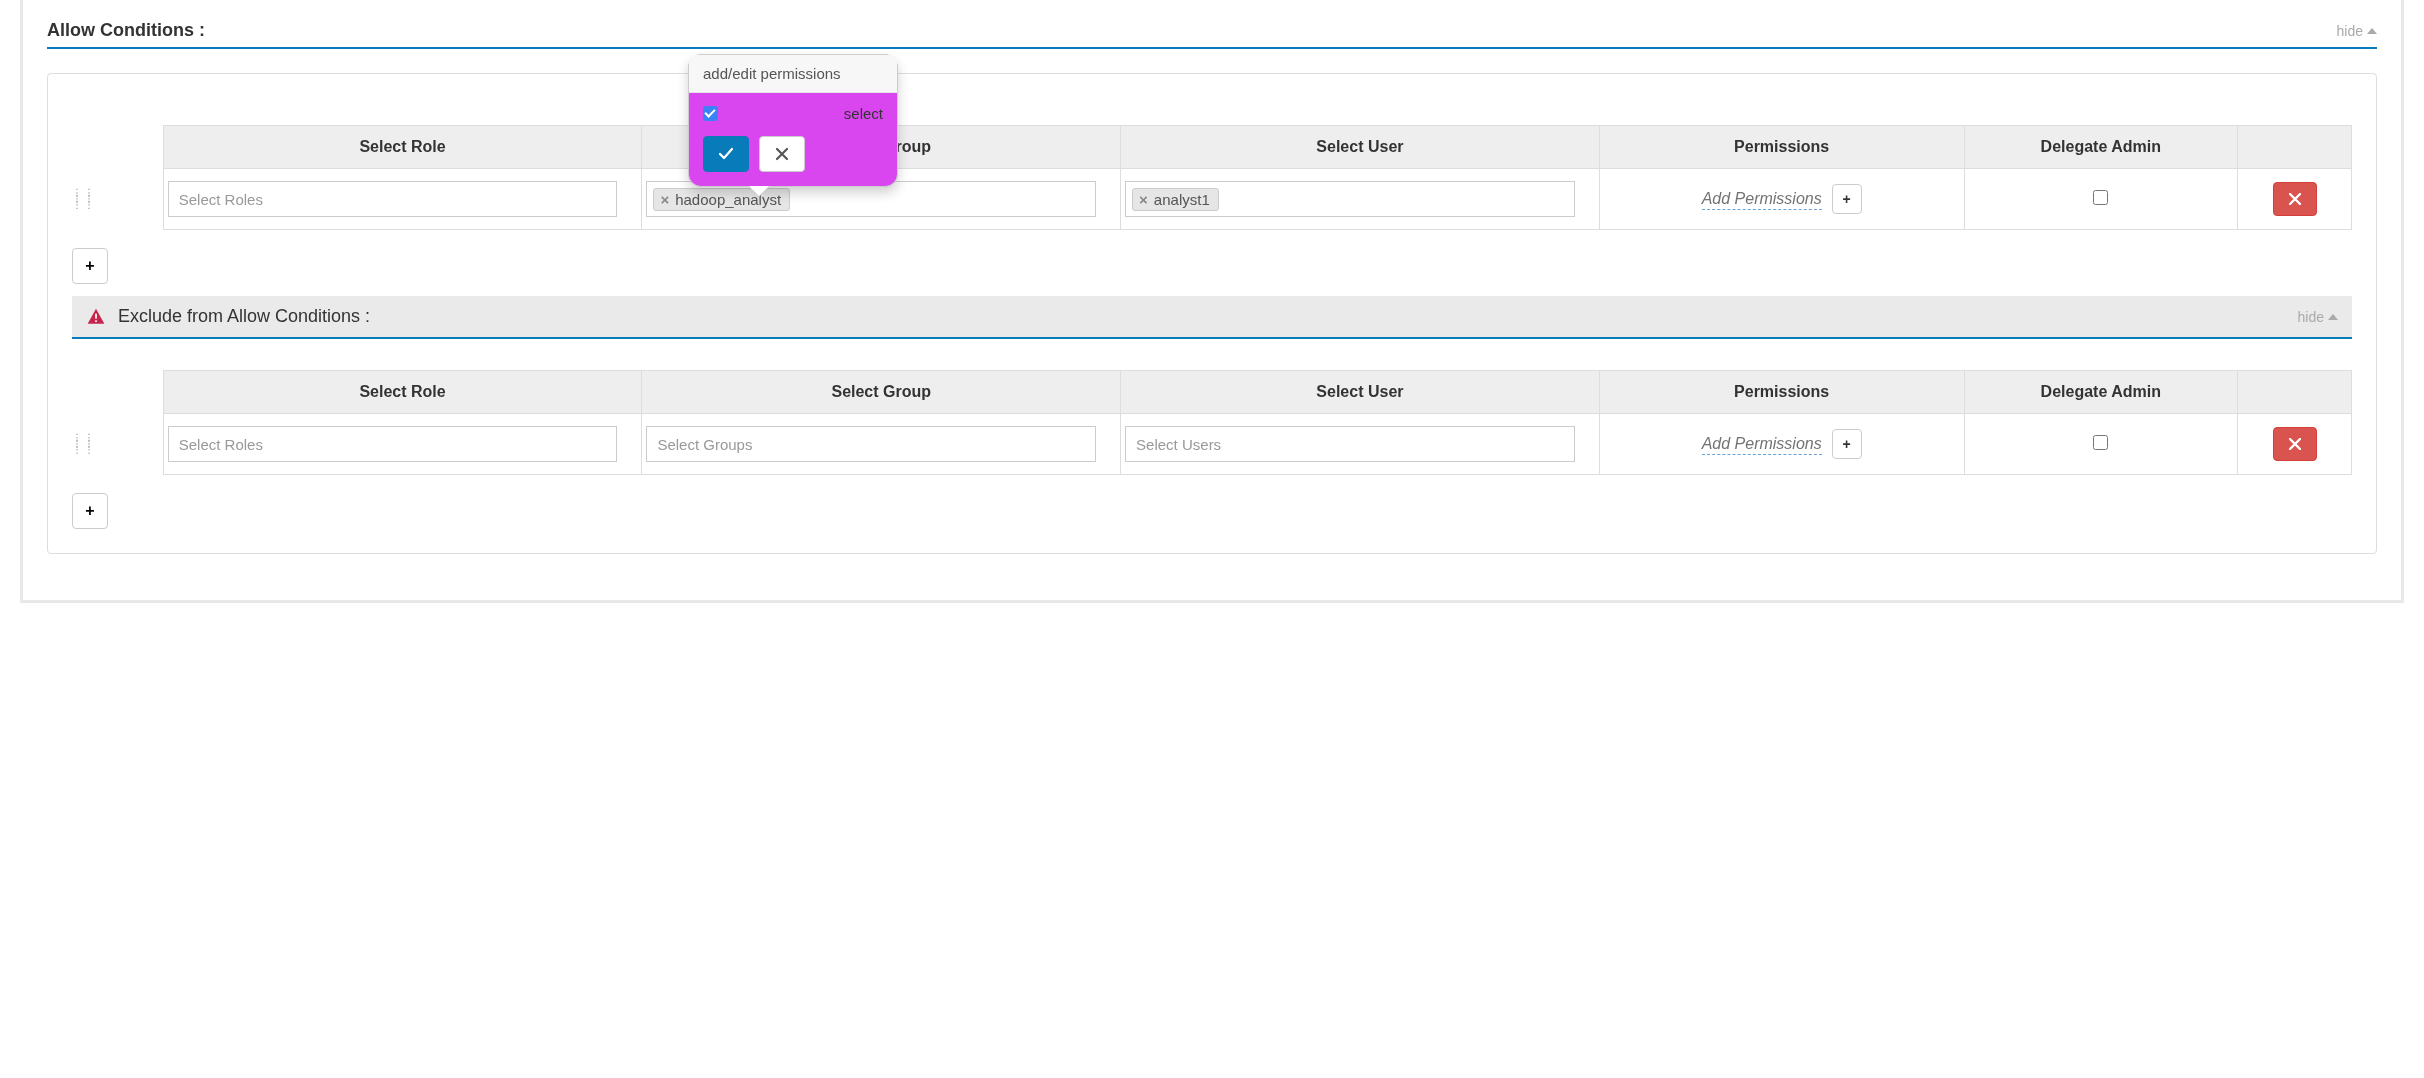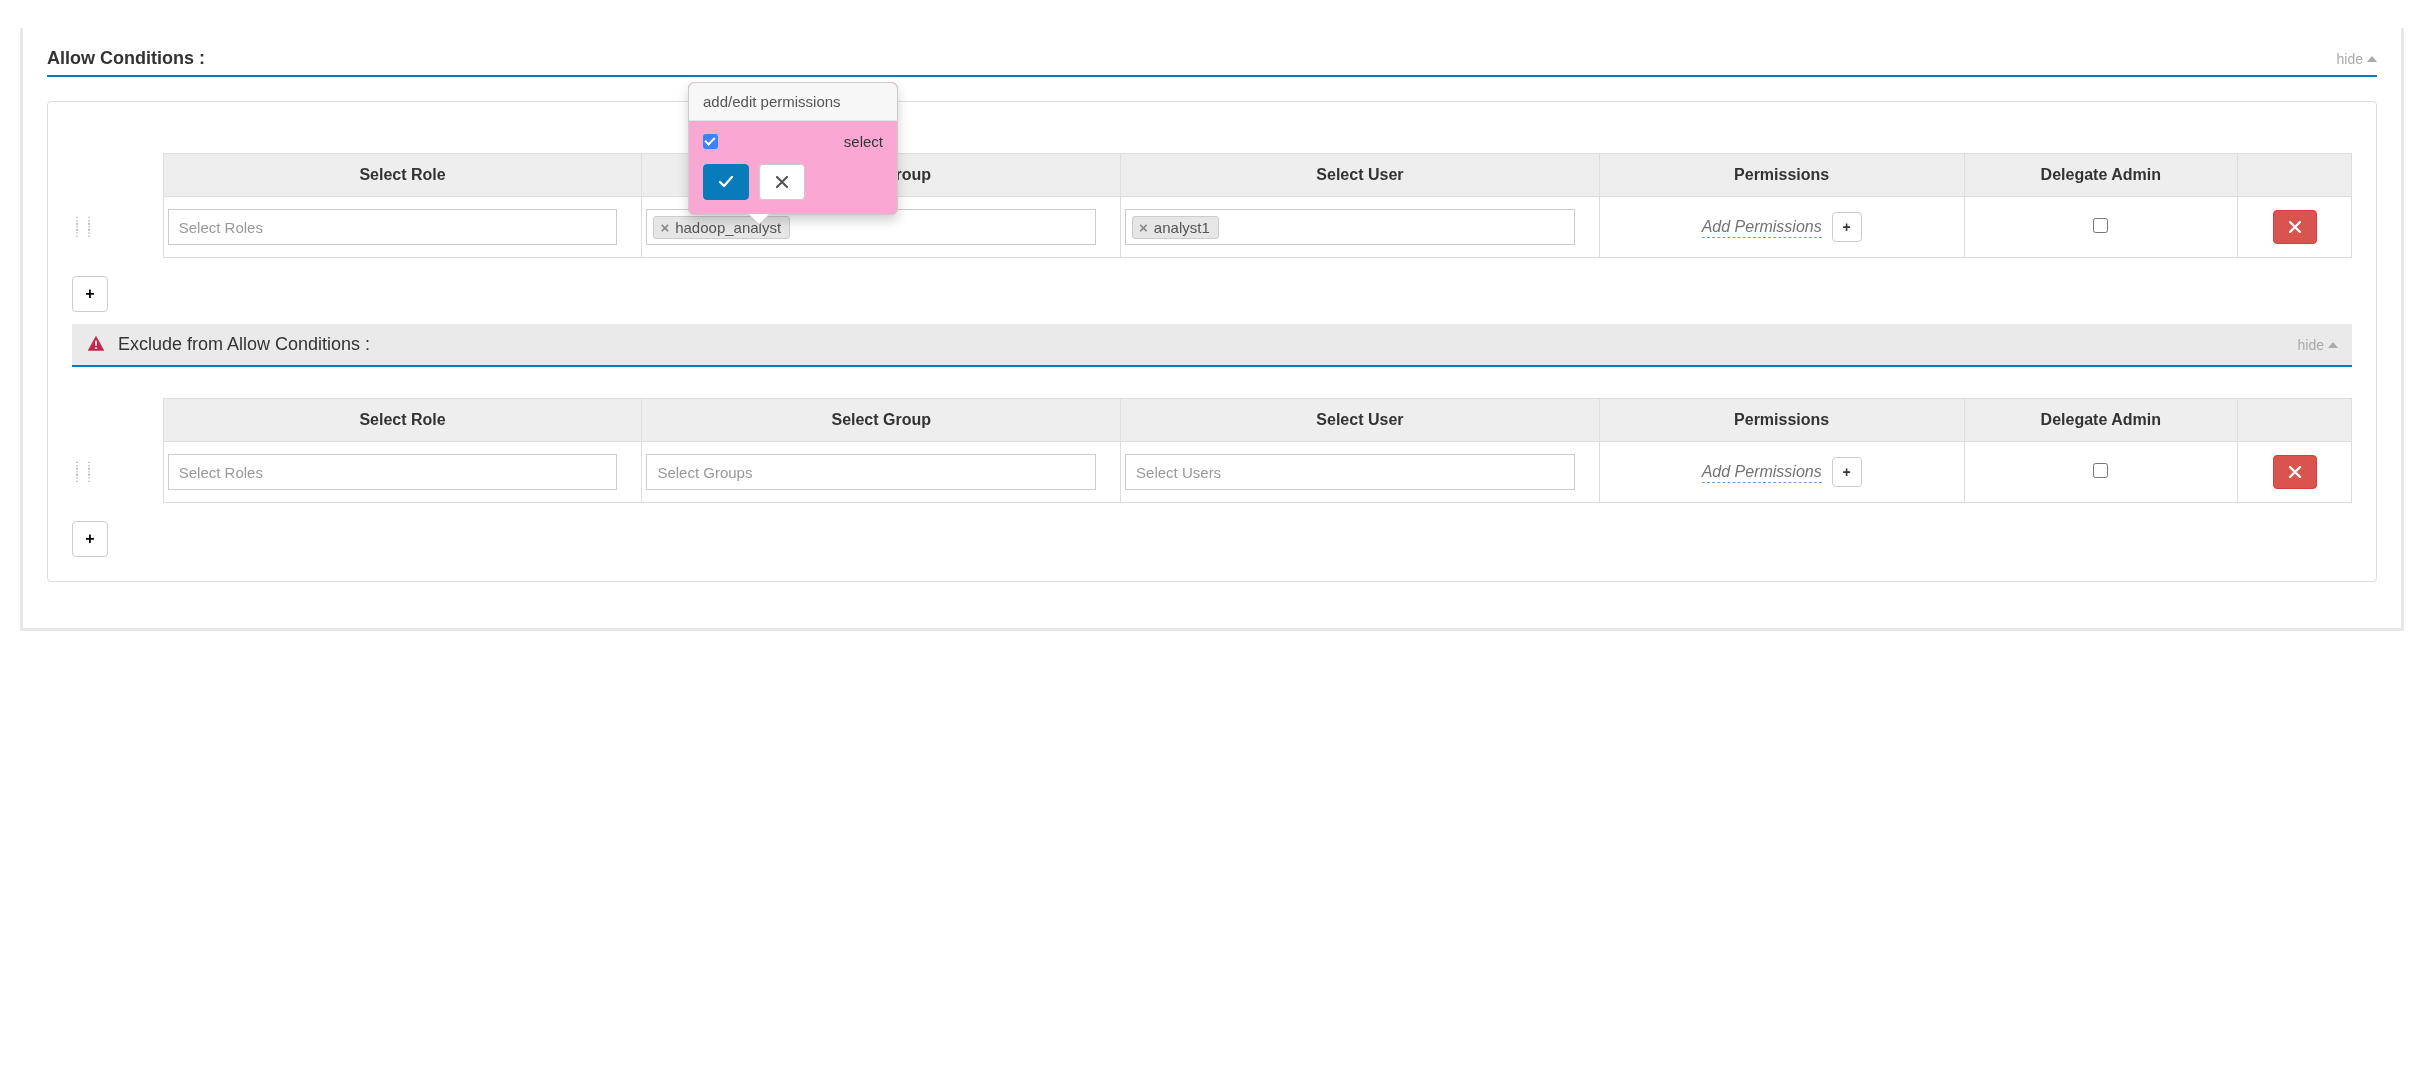--- a/index.html
+++ b/index.html
@@ -1,20 +1,20 @@
 <!DOCTYPE html>
 <html><head>
   <meta charset="utf-8">
   <style>
     * { box-sizing: border-box; margin: 0; padding: 0; }
     body { font-family: -apple-system,"Helvetica Neue",Helvetica,Arial,sans-serif; background:#fff; color:#333; font-size:14px; }
     .outer { padding:0 20px 20px 20px; }
     .frame { border-left:3px solid #e8e8e8; border-right:3px solid #e8e8e8; border-bottom:3px solid #e8e8e8; padding:0 24px 24px 24px; }
 
-    .section-header { display:flex; align-items:center; justify-content:space-between; padding:20px 0 6px 0; border-bottom:2px solid #087cba; margin-bottom:24px;margin-top:28px; }
+    .section-header { display:flex; align-items:center; justify-content:space-between; padding:20px 0 6px 0; border-bottom:2px solid #087cba; margin-bottom:24px; }
     .section-title { font-weight:700; font-size:18px; color:#333; }
     .hide-link { color:#aaa; font-size:14px; display:flex; align-items:center; gap:4px; cursor:pointer; }
     .hide-link .caret-up { width:0; height:0; border-left:5px solid transparent; border-right:5px solid transparent; border-bottom:6px solid #aaa; }
 
     .card { border:1px solid #ddd; border-radius:4px; padding:20px 24px 24px 24px; margin-bottom:22px; position:relative; }
 
     table.policy { width:100%; border-collapse:collapse; table-layout:fixed;margin-top:31px; }
     table.policy th { background:#eee; border:1px solid #ddd; padding:12px 8px; font-weight:700; font-size:16px; color:#333; text-align:center; }
     table.policy td { border:1px solid #ddd; padding:12px 4px; vertical-align:middle; background:#fff; }
     col.role { width:21%; } col.group { width:21%; } col.user { width:21%; } col.perm { width:16%; } col.del { width:12%; } col.act { width:5%; }
@@ -37,26 +37,26 @@
 
     .center { text-align:center; }
     input[type=checkbox] { width:15px; height:15px; }
 
     .add-row-btn { margin-top:18px; }
     .add-row-btn .btn { width:36px; height:36px; font-size:16px; font-weight:bold; }
 
     
     .exclude-wrap { margin-top:12px; }
     .exclude-header { background:#eaeaea; display:flex; align-items:center; justify-content:space-between; padding:10px 14px; border-bottom:2px solid #087cba; margin-bottom:30px; }
-    .exclude-title { font-size:18px; color:#333; display:flex; align-items:flex-start; gap:12px; font-weight:400; }
+    .exclude-title { font-size:18px; color:#333; display:flex; align-items:center; gap:12px; font-weight:400; }
     .warn-icon { color:#c7254e; }
     .warn-icon svg { width:20px; height:20px; display:block; }
 
     
-    .popover { position:absolute; top:-20px; left:640px; width:210px; background:#f9a8d4; border:1px solid #ccc; border-radius:6px; box-shadow:0 6px 12px rgba(0,0,0,0.18); z-index:50; }
+    .popover { position:absolute; top:-20px; left:640px; width:210px; background:#d946ef; border:1px solid #ccc; border-radius:13px; box-shadow:0 6px 12px rgba(0,0,0,0.18); z-index:50; }
     .popover-title { background:#f7f7f7; border-bottom:1px solid #e5e5e5; border-radius:6px 6px 0 0; padding:10px 14px; font-size:15px; color:#555; }
     .popover-body { padding:12px 14px 14px 14px; }
     .popover-body label { display:flex; align-items:center; gap:8px; font-size:15px; color:#333; margin-bottom:14px;justify-content:space-between; }
     .popover-actions { display:flex; gap:10px; }
     .popover-arrow { position:absolute; bottom:-10px; left:60px; width:0; height:0; border-left:10px solid transparent; border-right:10px solid transparent; border-top:10px solid #fff; filter:drop-shadow(0 1px 0 #ccc); }
     .chk-blue { appearance:none; width:16px; height:16px; border-radius:3px; background:#3b82f6; position:relative; }
     .chk-blue:checked::after { content:""; position:absolute; left:4px; top:1px; width:4px; height:8px; border:solid #fff; border-width:0 2px 2px 0; transform:rotate(45deg); }
 
     
     svg { display:inline-block; vertical-align:middle; }

